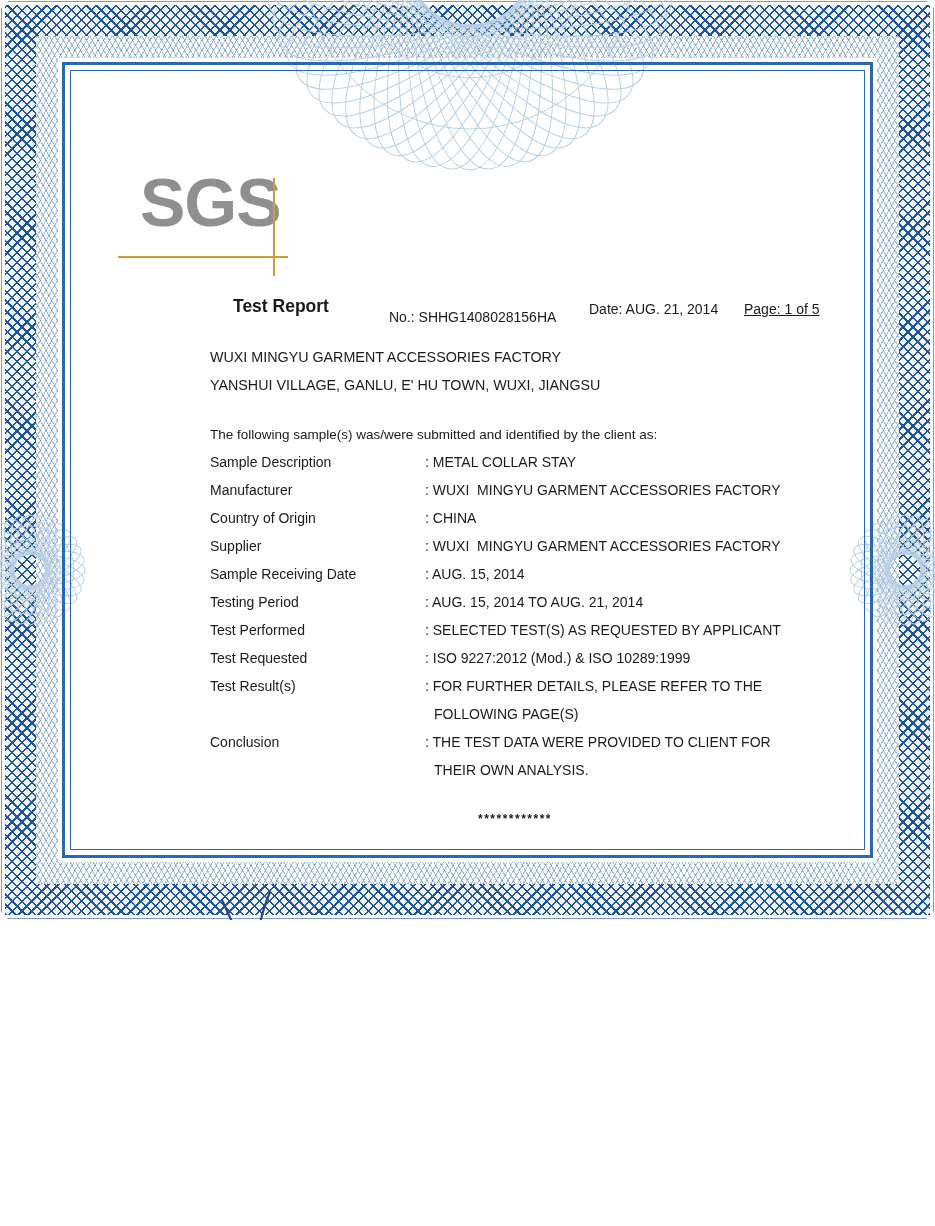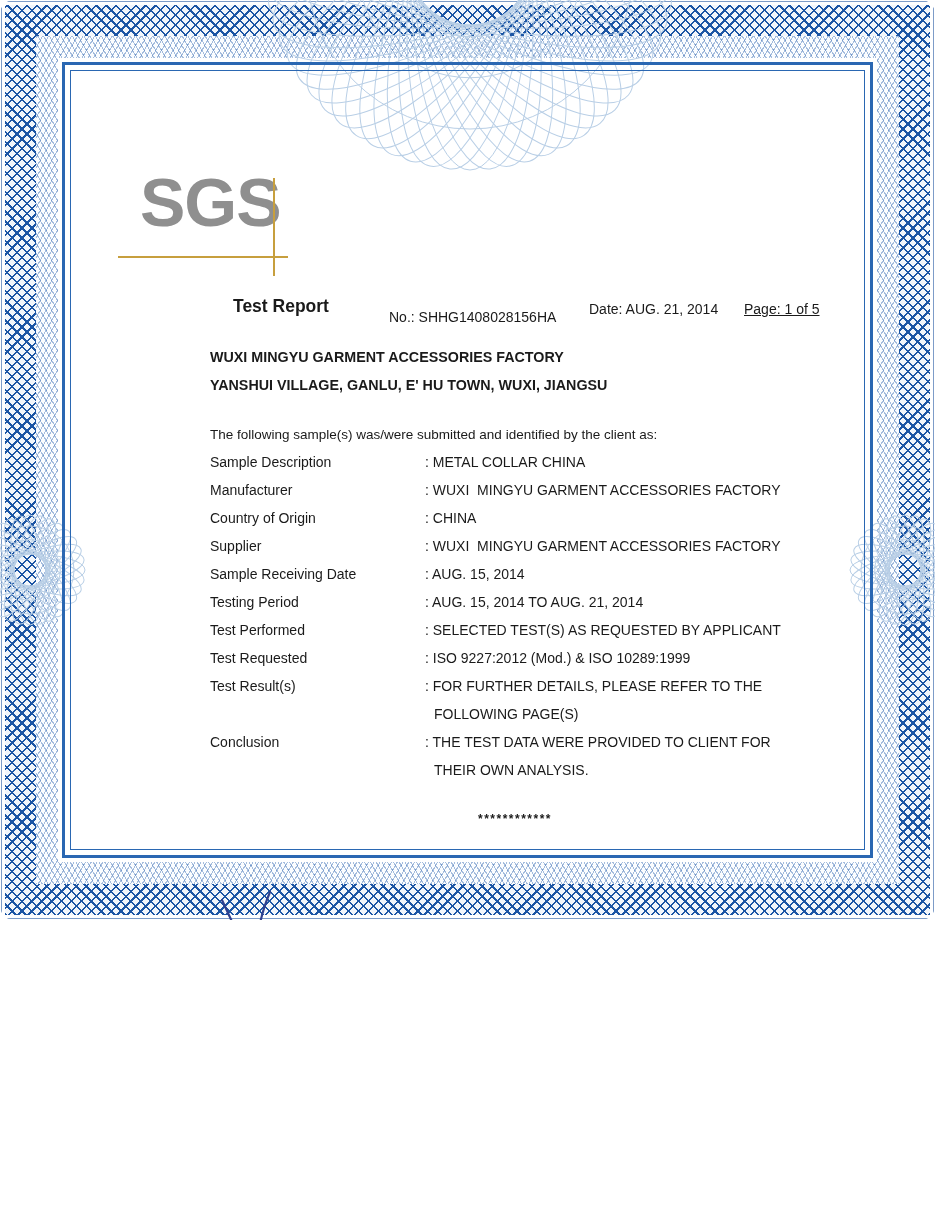--- a/index.html
+++ b/index.html
@@ -45,21 +45,21 @@
     letter-spacing:-1px;line-height:1;
   }
   .logo-hline{position:absolute;left:-22px;top:88px;width:170px;height:2px;background:#c79f3e;}
   .logo-vline{position:absolute;left:133px;top:10px;width:2px;height:98px;background:#c79f3e;}
   
   .h-title{left:233px;top:296px;font-size:17.5px;font-weight:bold;}
   .h-no{left:389px;top:309px;font-size:14px;}
   .h-date{left:589px;top:301px;font-size:14px;}
   .h-page{left:744px;top:301px;font-size:14px;text-decoration:underline;}
   
-  .client{left:210px;top:343px;font-size:14.3px;line-height:28px;font-weight:bold;}
+  .client{left:210px;top:343px;font-size:14.3px;line-height:28px;}
   
   .intro{left:210px;top:427px;font-size:13.5px;}
   
   .details{left:210px;top:448px;width:580px;}
   .drow{display:flex;align-items:flex-start;justify-content:space-between;}
   .dlabel{flex:0 0 215px;font-size:14px;line-height:28px;white-space:pre-wrap;}
   .dvalue{flex:1;font-size:14px;line-height:28px;}
   .dvalue div{white-space:pre-wrap;}
   .dvalue .cont{padding-left:9px;}
   
@@ -242,21 +242,21 @@
       <div>YANSHUI VILLAGE, GANLU, E' HU TOWN, WUXI, JIANGSU</div>
     </div>
 
     <div class="abs intro">The following sample(s) was/were submitted and identified by the client as:</div>
 
     <div class="abs details">
 
       <div class="drow">
         <div class="dlabel">Sample Description</div>
         <div class="dvalue">
-          <div>: METAL COLLAR CHINA</div>
+          <div>: METAL COLLAR STAY</div>
         </div>
       </div>
 
       <div class="drow">
         <div class="dlabel">Manufacturer</div>
         <div class="dvalue">
           <div>: WUXI  MINGYU GARMENT ACCESSORIES FACTORY</div>
         </div>
       </div>
 

